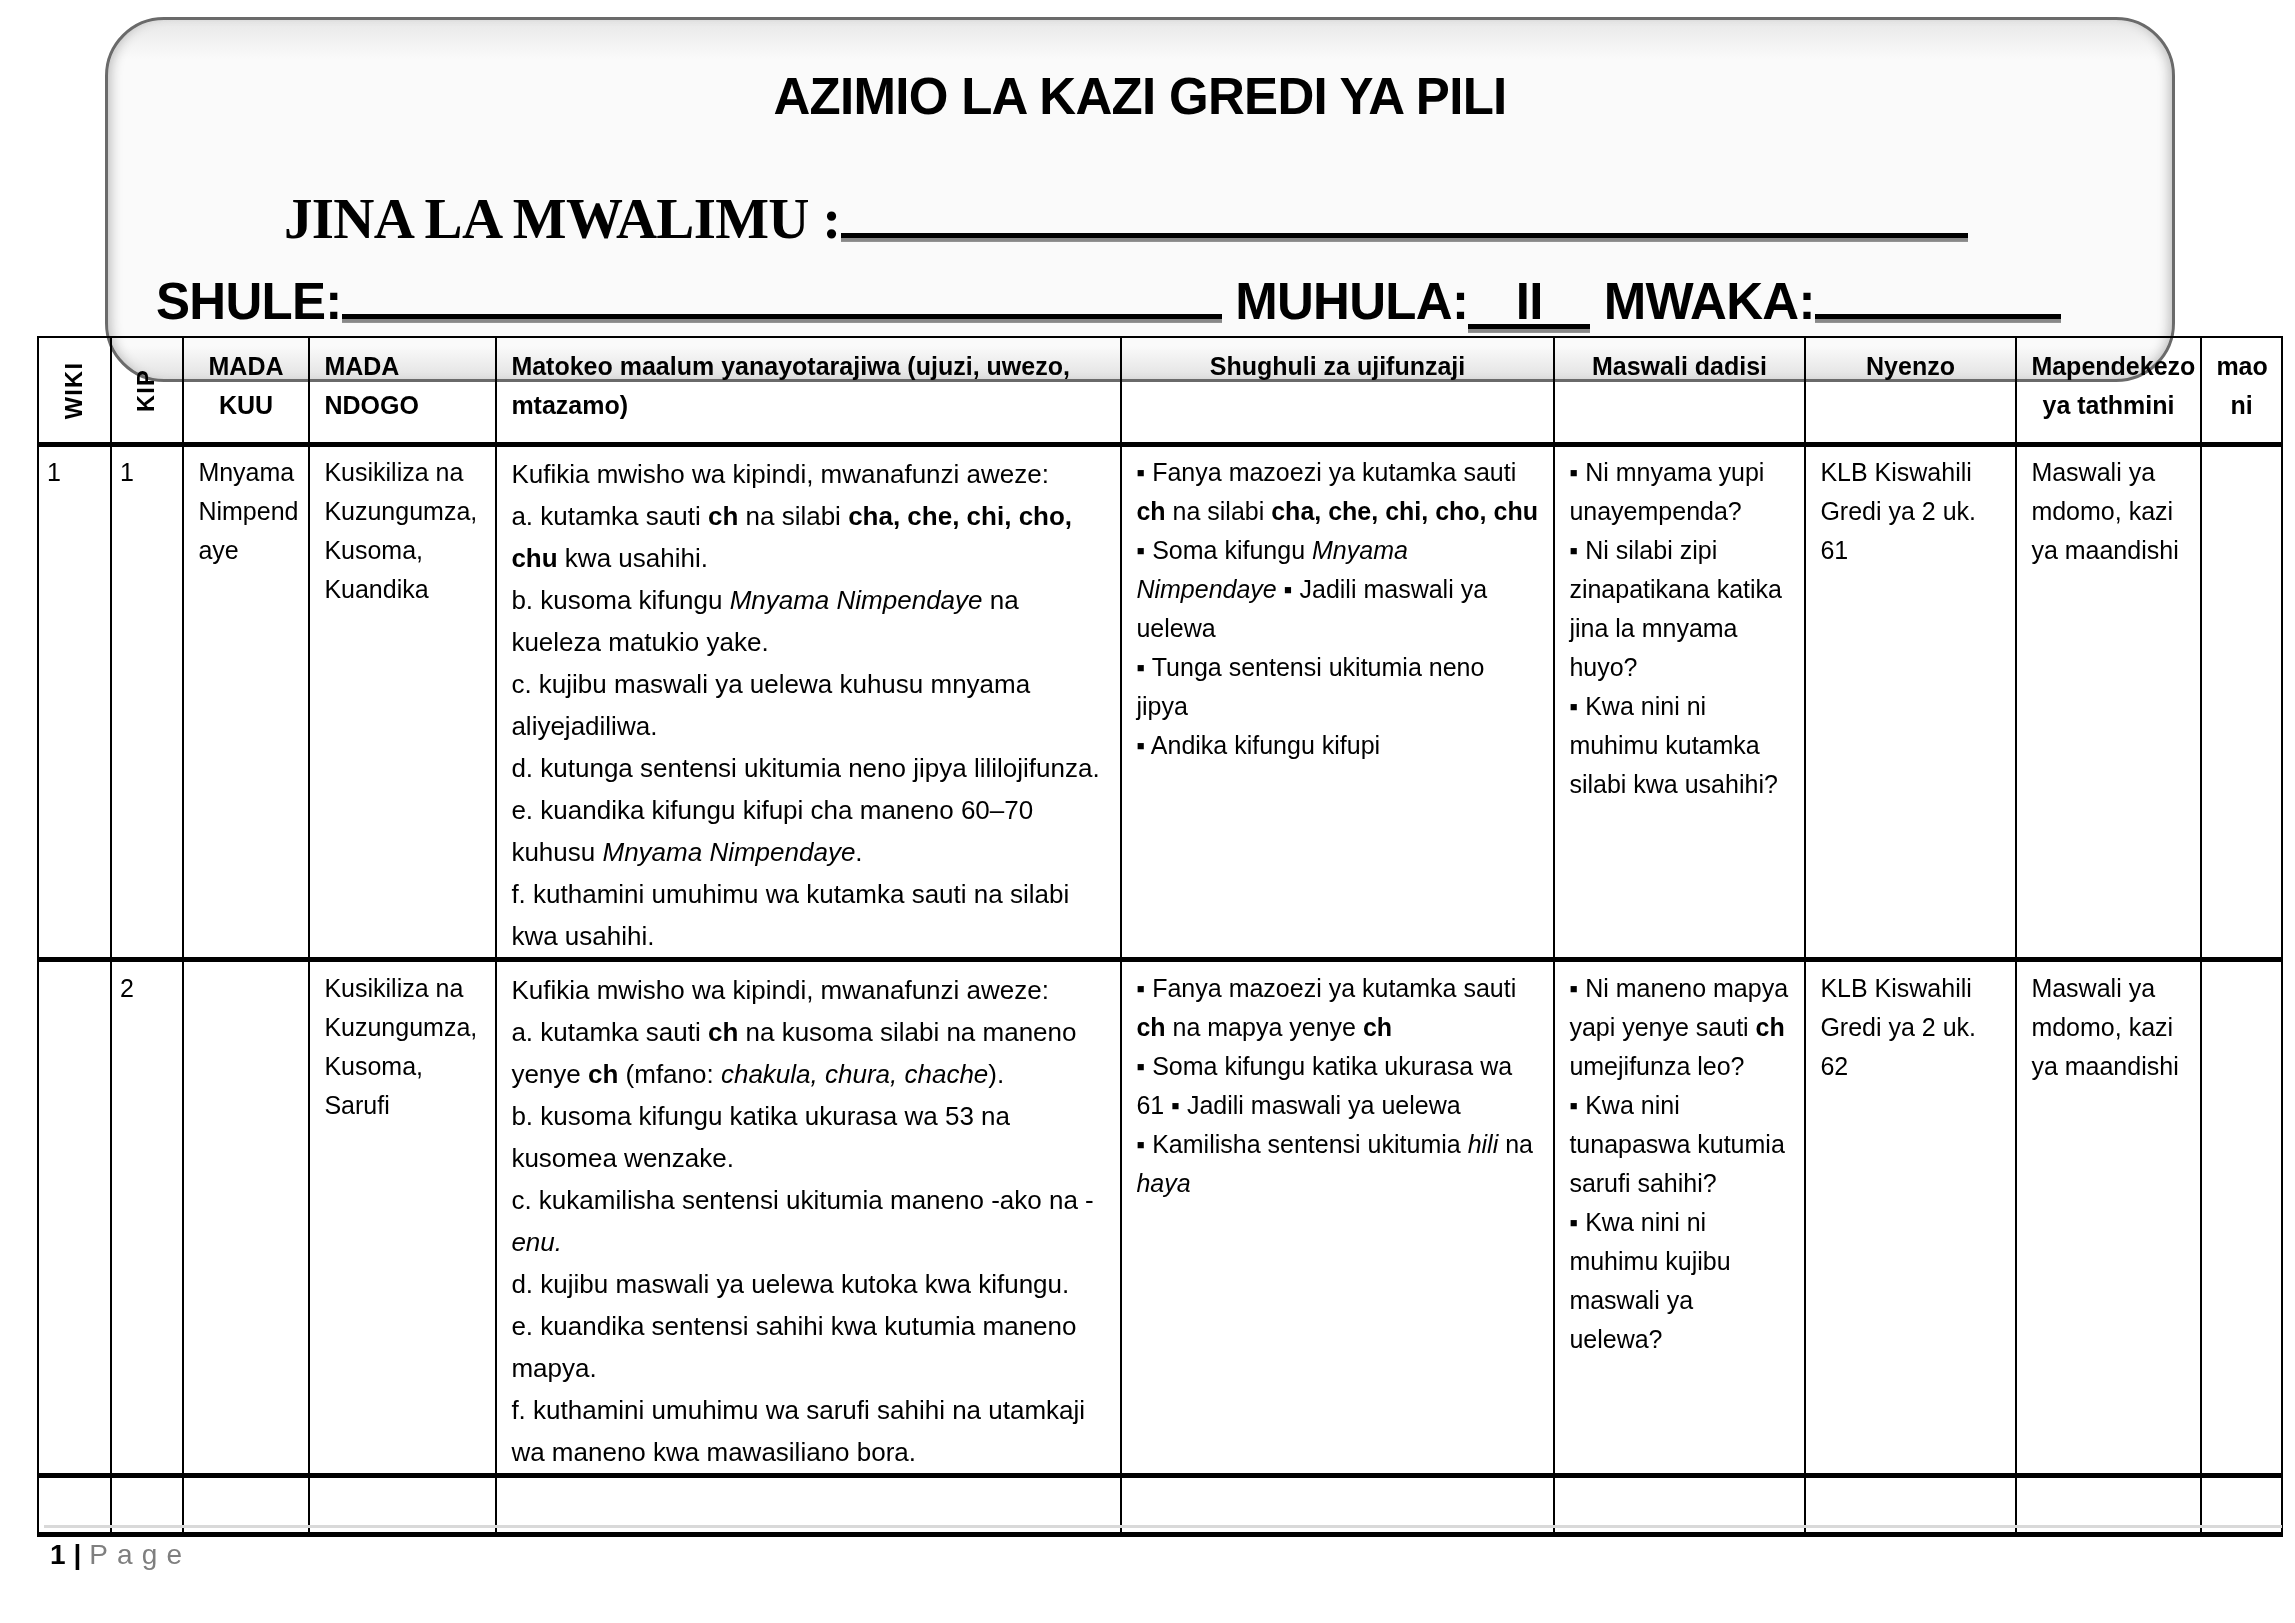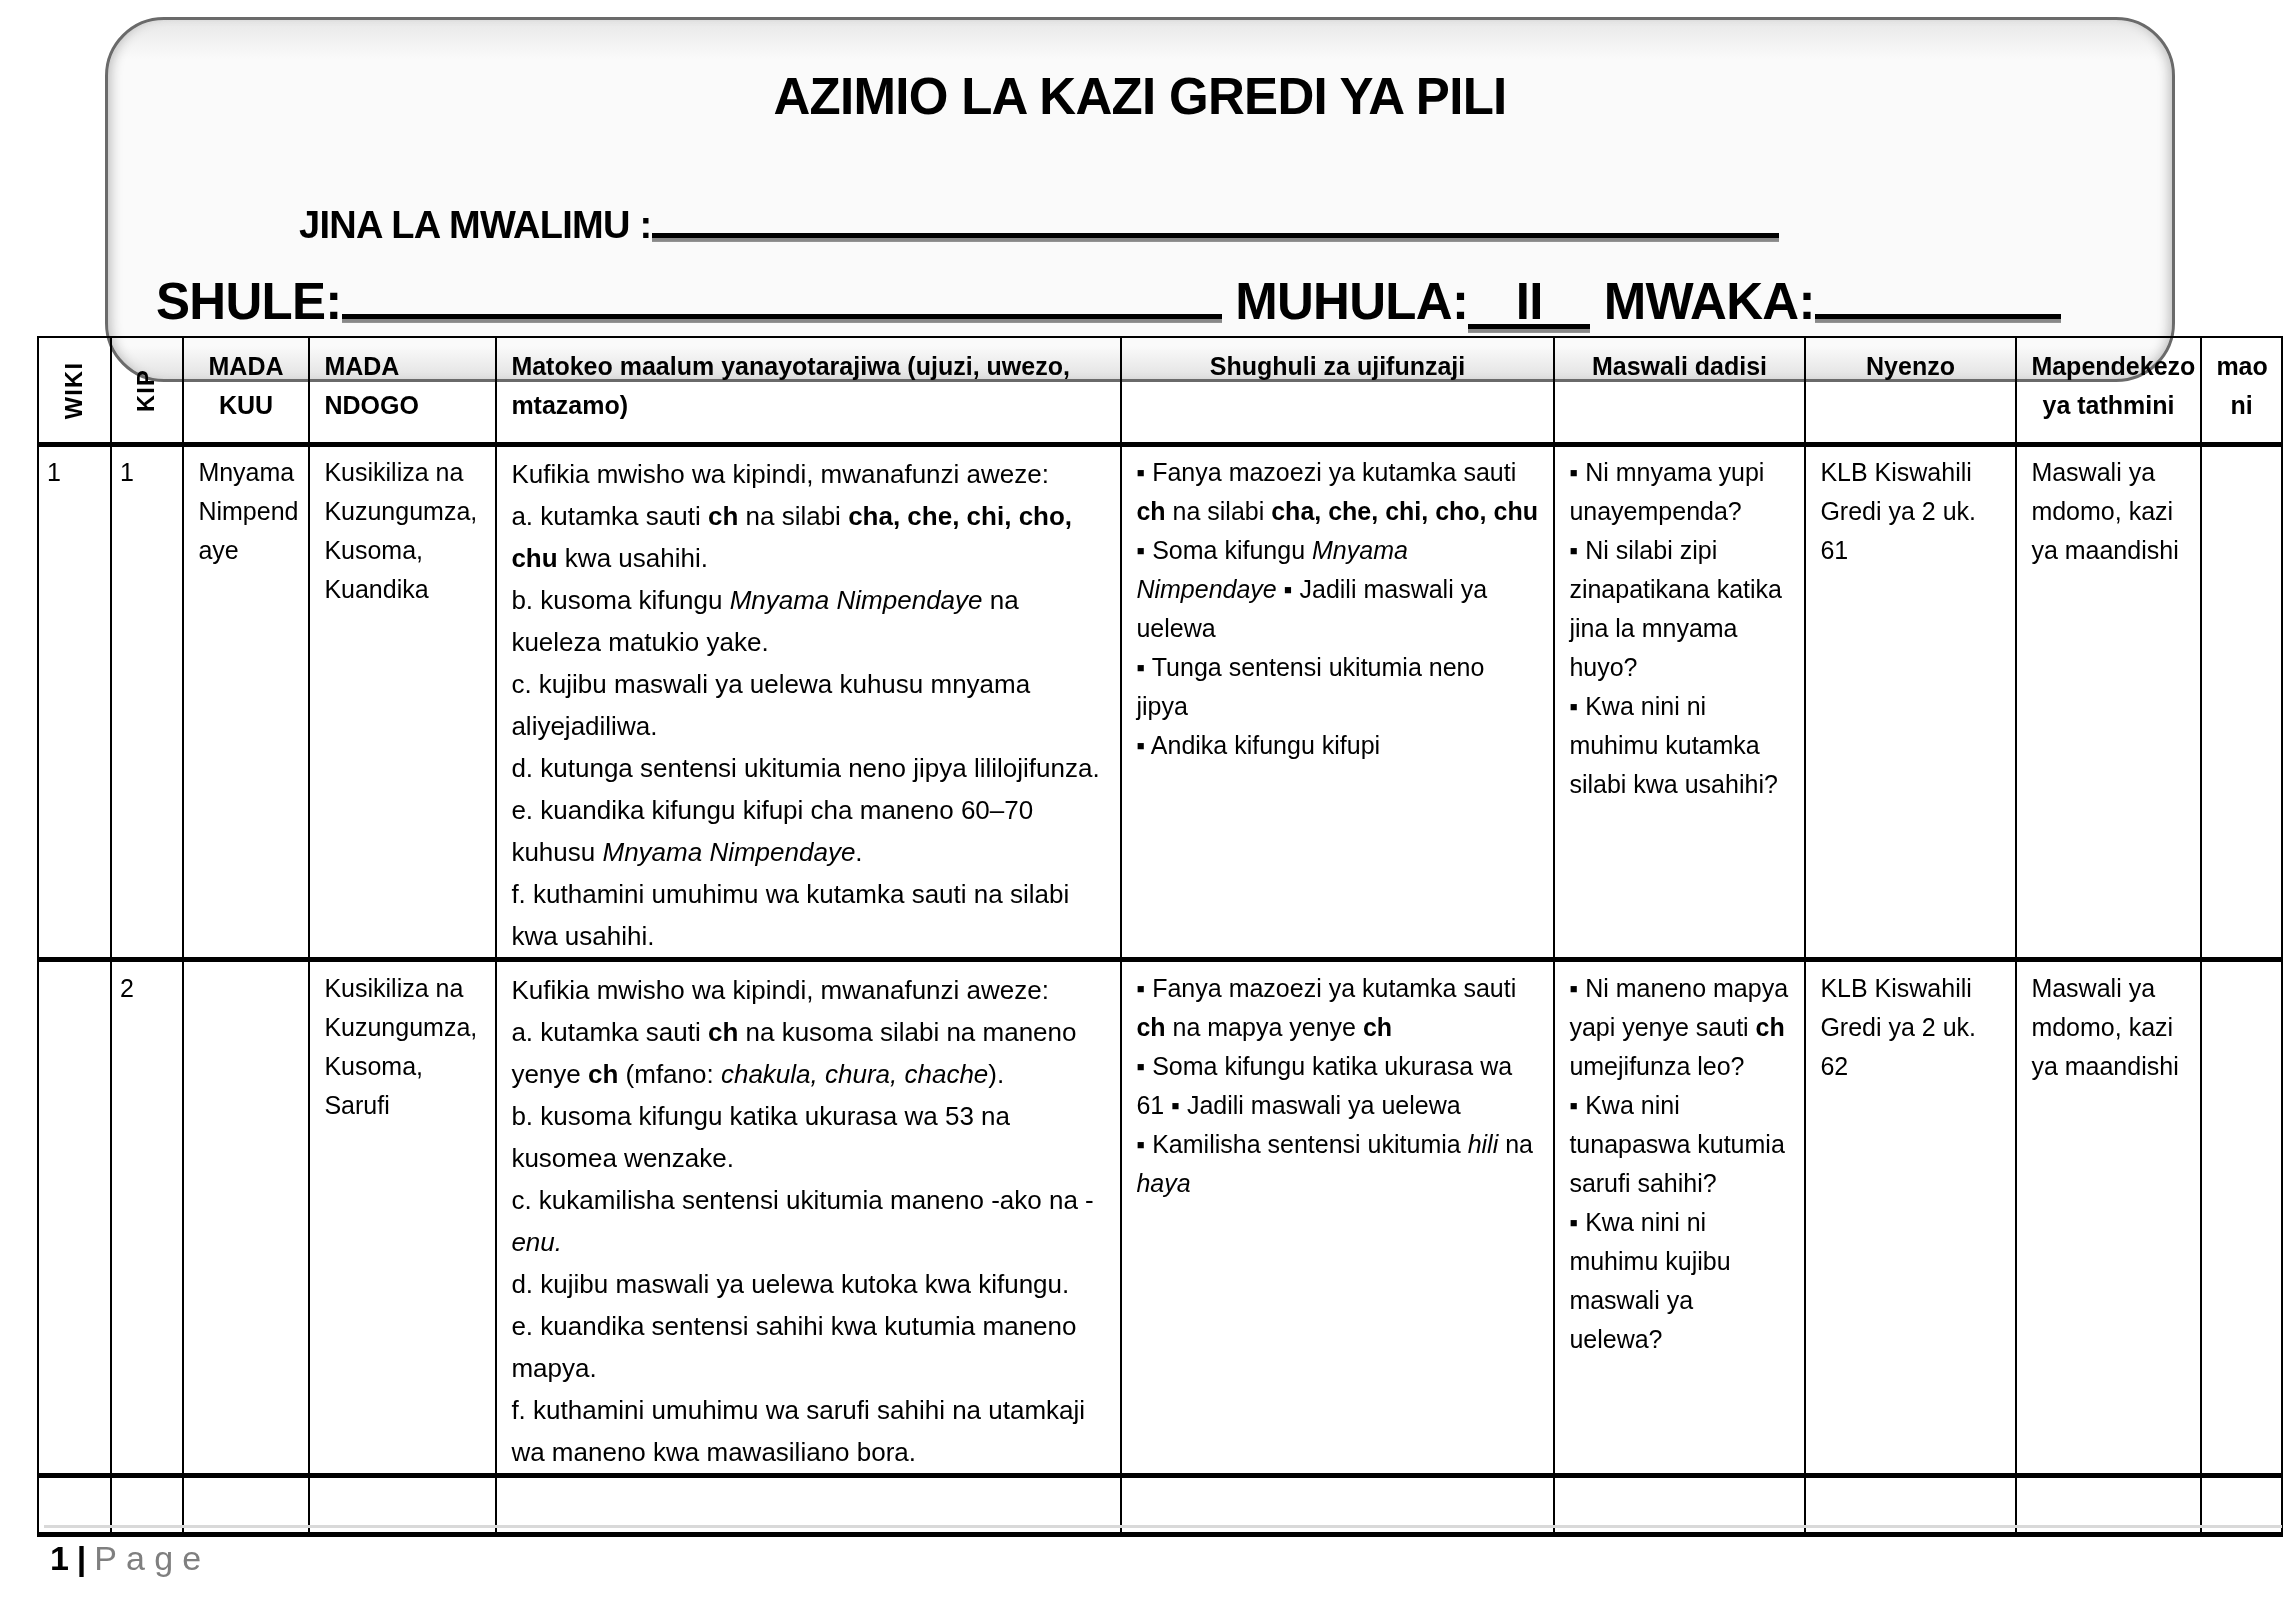--- a/index.html
+++ b/index.html
@@ -1,38 +1,38 @@
 <!DOCTYPE html>
 <html style="font-size:10.5px"><head>
 <meta charset="utf-8">
 <style>
   html,body{margin:0;padding:0;background:#ffffff;}
   body{width:2295px;height:1623px;position:relative;overflow:hidden;font-family:"Liberation Sans",sans-serif;color:#000;}
   .title-box{position:absolute;left:105px;top:17px;width:2070px;height:365px;border:3.3px solid #6a6a6a;border-radius:59px;box-sizing:border-box;background:linear-gradient(#e8e8e8 0,#fafafa 39px,#fafafa calc(100% - 33px),#e2e2e2 100%);box-shadow:inset 9.2px 0 11.8px -6.5px #bbb, inset -9.2px 0 11.8px -6.5px #bbb;}
   .hdr-line{position:absolute;font-family:"Liberation Sans",sans-serif;font-weight:900;white-space:nowrap;color:#000;letter-spacing:-0.7px;}
   .hdr-title{left:0;width:100%;top:47px;text-align:center;font-size:51px;}
-  .hdr-jina{left:191px;top:149px;font-size:38px;}
+  .hdr-jina{left:176px;top:149px;font-size:57px;font-family:Liberation Serif, serif;}
   .hdr-shule{left:48px;top:230px;font-size:51px;}
   .blank-value{display:inline-block;border-bottom:5.9px solid #000;box-shadow:0 3.9px 0 #888;text-align:center;margin-top:12px;}
   table.plan{position:absolute;left:37px;top:336px;border-collapse:collapse;table-layout:fixed;width:2242px;}
   table.plan td, table.plan th{border:2px solid #000;vertical-align:top;padding:6.5px 14.4px 0 14.4px;box-sizing:border-box;font-size:25px;line-height:39px;font-weight:normal;text-align:left;overflow:hidden;margin-top:14px;}
   table.plan th{font-weight:bold;font-size:25px;line-height:39px;height:107px;padding-top:9.2px;}
   table.plan th.c{text-align:center;}
   table.plan tr.head{border-bottom:5.9px solid #000;}
   table.plan tr.row-1{border-bottom:5.9px solid #000;height:509px;}
   table.plan tr.row-2{border-bottom:5.9px solid #000;height:510px;}
   table.plan tr.row-3{border-bottom:5.9px solid #000;height:59px;}
   table.plan th.vert{padding:0;vertical-align:middle;text-align:center;}
   .vert-text{display:inline-block;transform:rotate(-90deg);font-weight:bold;font-size:23.6px;white-space:nowrap;letter-spacing:1.3px;}
   .num{font-weight:bold;font-size:29px;padding-left:7.9px !important;}
   .line{display:block;}
   b.kw{font-weight:bold;text-align:center;}
   i.kw{font-style:italic;}
   .footer-rule{position:absolute;left:44px;top:1525px;width:2238px;height:2.6px;background:#d9d9d9;}
-  .footer{position:absolute;left:50px;top:1539px;font-family:"Liberation Sans",sans-serif;font-size:34px;white-space:nowrap;}
+  .footer{position:absolute;left:50px;top:1539px;font-family:"Liberation Sans",sans-serif;font-size:28px;white-space:nowrap;}
   .footer .pg-num{font-weight:bold;color:#000;}
   .footer .pg-sep{font-weight:bold;color:#000;margin:0 7.9px;}
   .footer .pg-word{color:#7f7f7f;letter-spacing:9.2px;}
 </style>
 </head>
 <body>
 
 <div class="title-box">
   <div class="hdr-line hdr-title">AZIMIO LA KAZI GREDI YA PILI</div>
   <div class="hdr-line hdr-jina">

